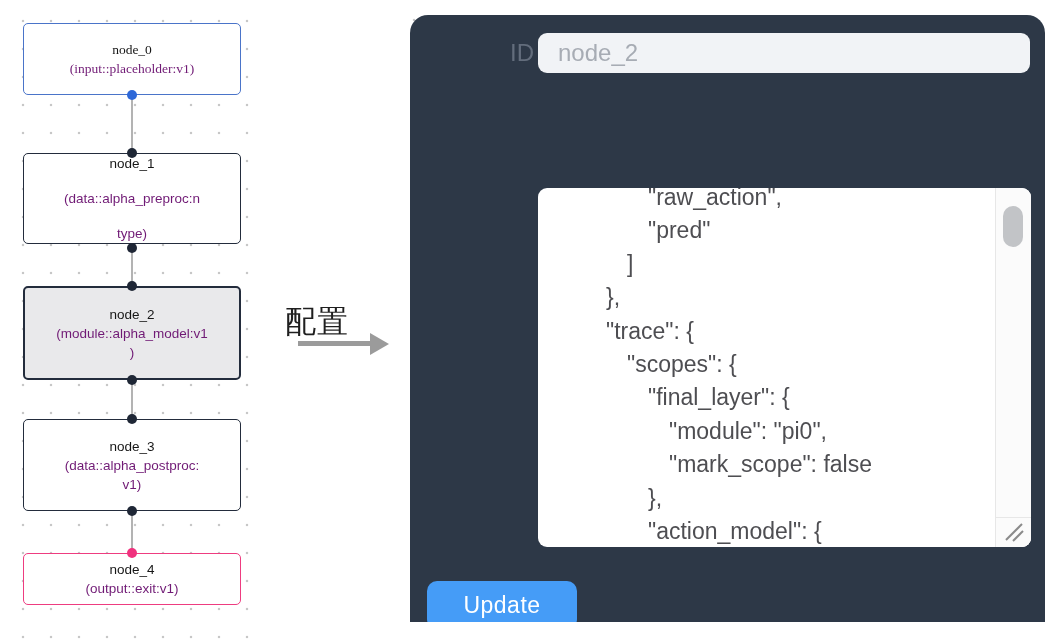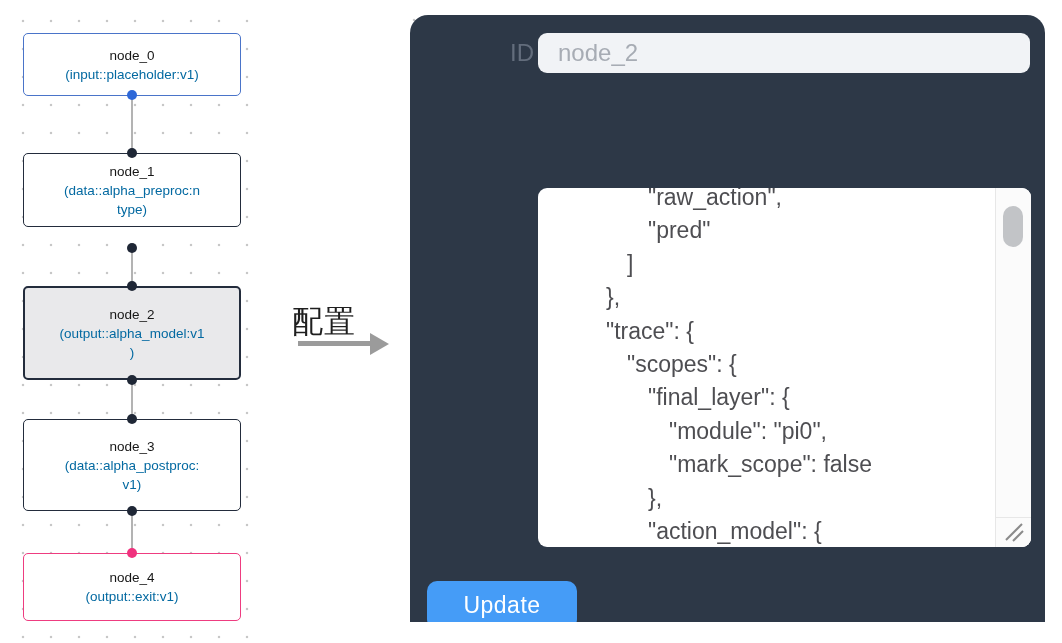--- a/index.html
+++ b/index.html
@@ -18,27 +18,27 @@
   #right-canvas{left:394px;top:0;width:656px;height:628px;background-position:6px 6px;background-color:#ffffff;}
 
   
   .flow-node{
     position:absolute;left:23px;width:218px;box-sizing:border-box;
     background:#ffffff;border:1.5px solid #232c3c;border-radius:5px;
     display:flex;flex-direction:column;align-items:center;justify-content:center;
     text-align:center;z-index:3;
   }
   .flow-node .node-title{font-size:13.5px;line-height:19px;color:#161616;font-weight:500;}
-  .flow-node .node-subtitle{font-size:13.5px;line-height:19px;color:#0369a1;font-weight:500;}
+  .flow-node .node-subtitle{font-size:13.5px;line-height:19px;color:#701a75;font-weight:500;}
   .flow-edge{position:absolute;left:131px;width:2px;background:#b3b3b3;z-index:1;}
   .flow-port{position:absolute;left:127px;width:10px;height:10px;border-radius:50%;z-index:4;}
 
   
   #transition-label{
-    position:absolute;left:292px;top:301px;width:96px;
+    position:absolute;left:285px;top:301px;width:96px;
     font-size:31px;color:#1f1f1f;letter-spacing:1px;z-index:2;
   }
   #transition-arrow-line{position:absolute;left:298px;top:341px;width:74px;height:5px;background:#9b9b9b;z-index:2;}
   #transition-arrow-head{
     position:absolute;left:370px;top:332.5px;width:0;height:0;z-index:2;
     border-left:19px solid #9b9b9b;border-top:11px solid transparent;border-bottom:11px solid transparent;
   }
 
   
   #config-panel{
@@ -93,40 +93,40 @@
 </style>
 </head>
 <body>
 
 <div id="left-canvas" class="dot-canvas"></div>
 <div id="flow-layer">
     <div class="flow-edge" style="top: 95px; height: 58px;"></div>
     <div class="flow-edge" style="top: 248px; height: 38px;"></div>
     <div class="flow-edge" style="top: 380px; height: 39px;"></div>
     <div class="flow-edge" style="top: 511px; height: 42px;"></div>
-    <div class="flow-node" style="top: 33px; height: 63px; border-color: rgb(74, 116, 201);">
+    <div class="flow-node" style="top: 23px; height: 72px; border-color: rgb(74, 116, 201); font-family: Liberation Serif, serif;">
       <div class="node-title">node_0</div>
       <div class="node-subtitle">(input::placeholder:v1)</div>
     </div>
-    <div class="flow-node" style="top: 153px; height: 74px;">
+    <div class="flow-node" style="top: 153px; height: 91px; gap: 16px;">
       <div class="node-title">node_1</div>
       <div class="node-subtitle">(data::alpha_preproc:n</div>
       <div class="node-subtitle">type)</div>
     </div>
     <div class="flow-node" style="top: 286px; height: 94px; background: rgb(233, 233, 235); border-width: 2px;">
       <div class="node-title">node_2</div>
-      <div class="node-subtitle">(output::alpha_model:v1</div>
+      <div class="node-subtitle">(module::alpha_model:v1</div>
       <div class="node-subtitle">)</div>
     </div>
     <div class="flow-node" style="top: 419px; height: 92px;">
       <div class="node-title">node_3</div>
       <div class="node-subtitle">(data::alpha_postproc:</div>
       <div class="node-subtitle">v1)</div>
     </div>
-    <div class="flow-node" style="top: 553px; height: 68px; border-color: rgb(238, 60, 128);">
+    <div class="flow-node" style="top: 553px; height: 52px; border-color: rgb(238, 60, 128);">
       <div class="node-title">node_4</div>
       <div class="node-subtitle">(output::exit:v1)</div>
     </div>
     <div class="flow-port" style="top: 90px; background: rgb(46, 104, 216);"></div>
     <div class="flow-port" style="top: 148px; background: rgb(31, 39, 54);"></div>
     <div class="flow-port" style="top: 243px; background: rgb(31, 39, 54);"></div>
     <div class="flow-port" style="top: 281px; background: rgb(31, 39, 54);"></div>
     <div class="flow-port" style="top: 375px; background: rgb(31, 39, 54);"></div>
     <div class="flow-port" style="top: 414px; background: rgb(31, 39, 54);"></div>
     <div class="flow-port" style="top: 506px; background: rgb(31, 39, 54);"></div>

